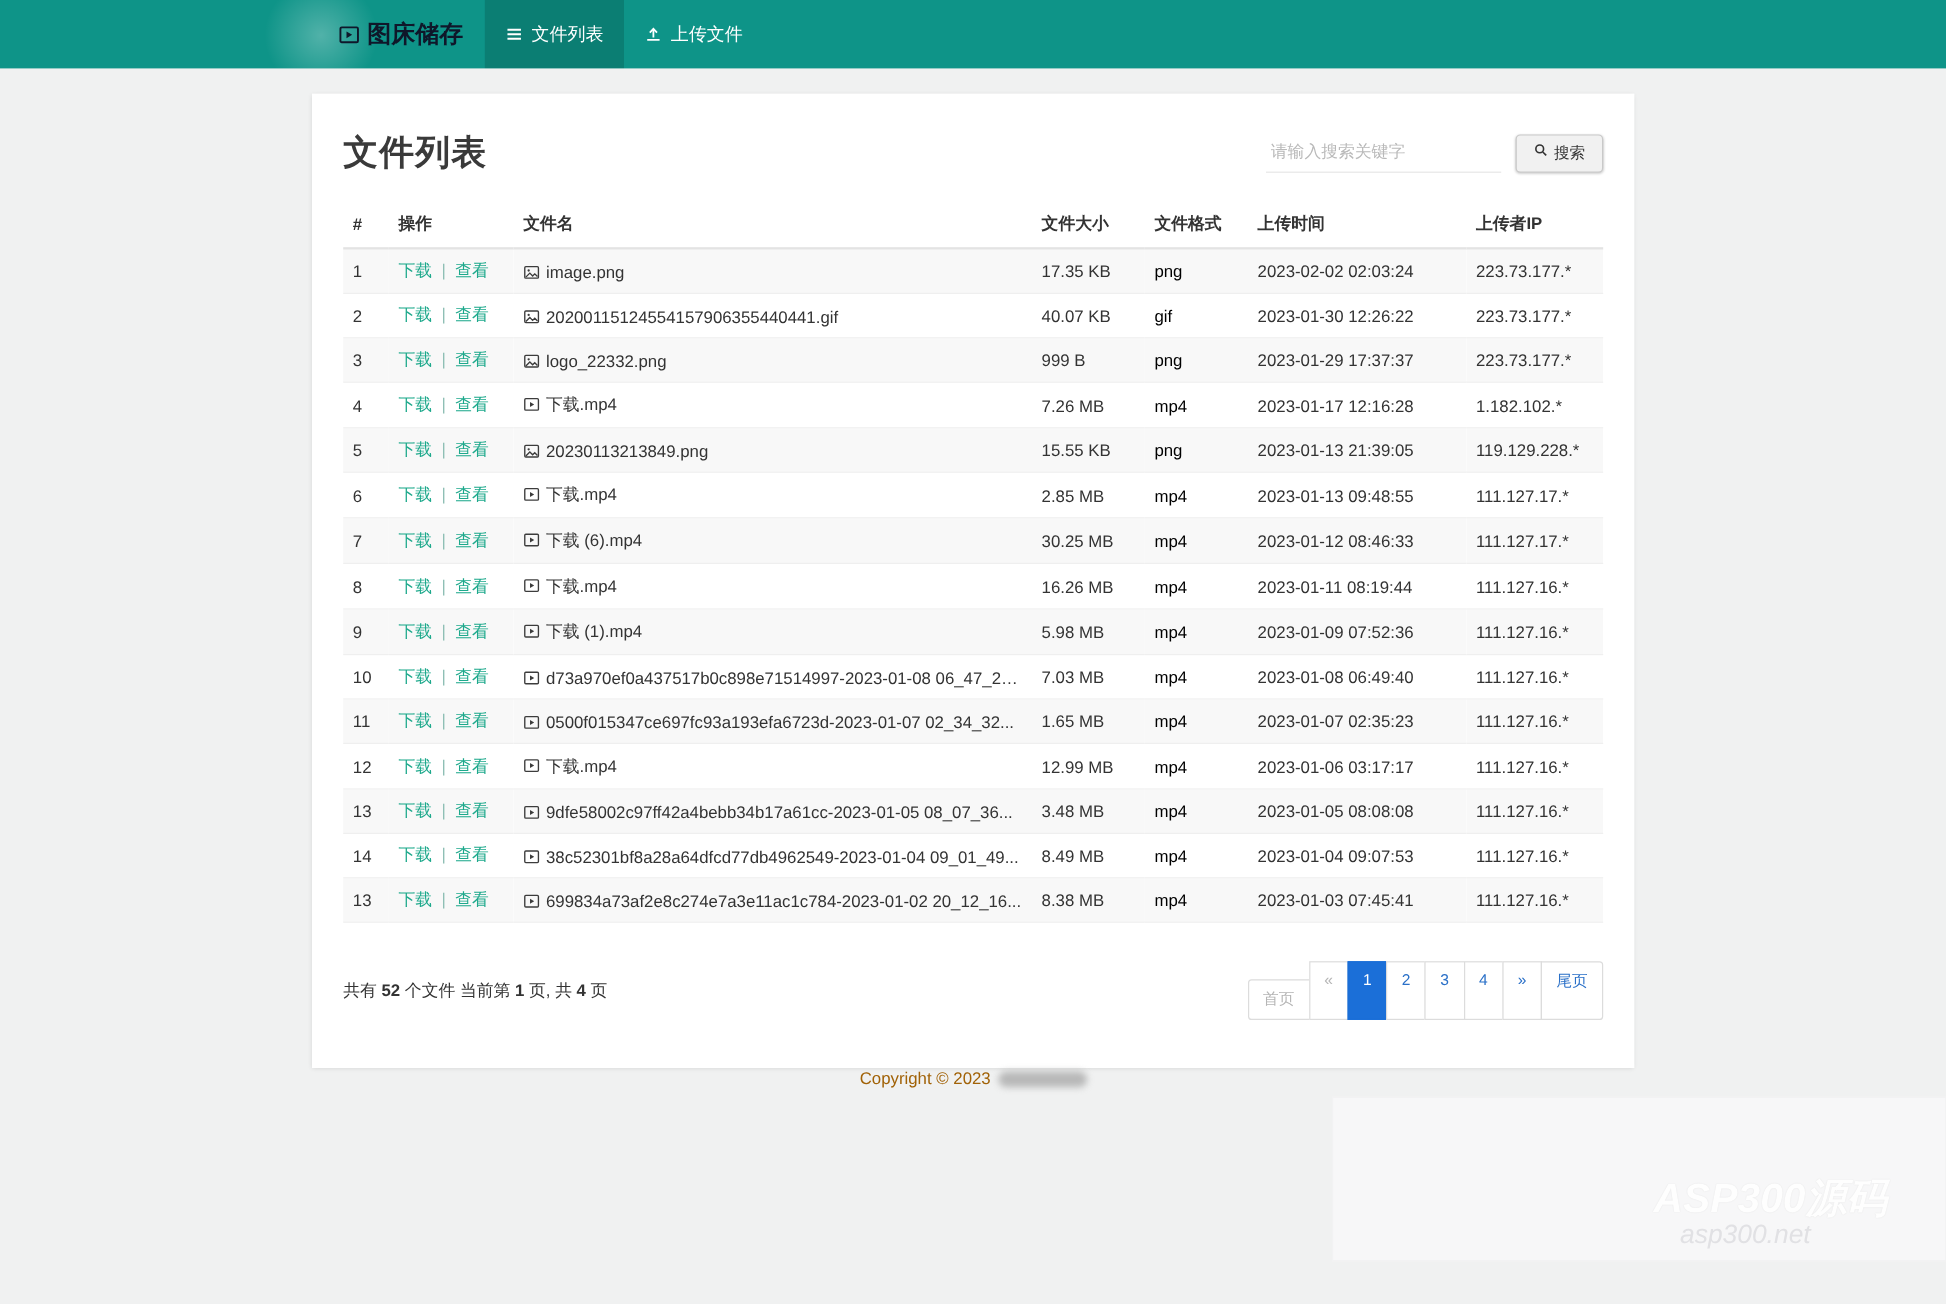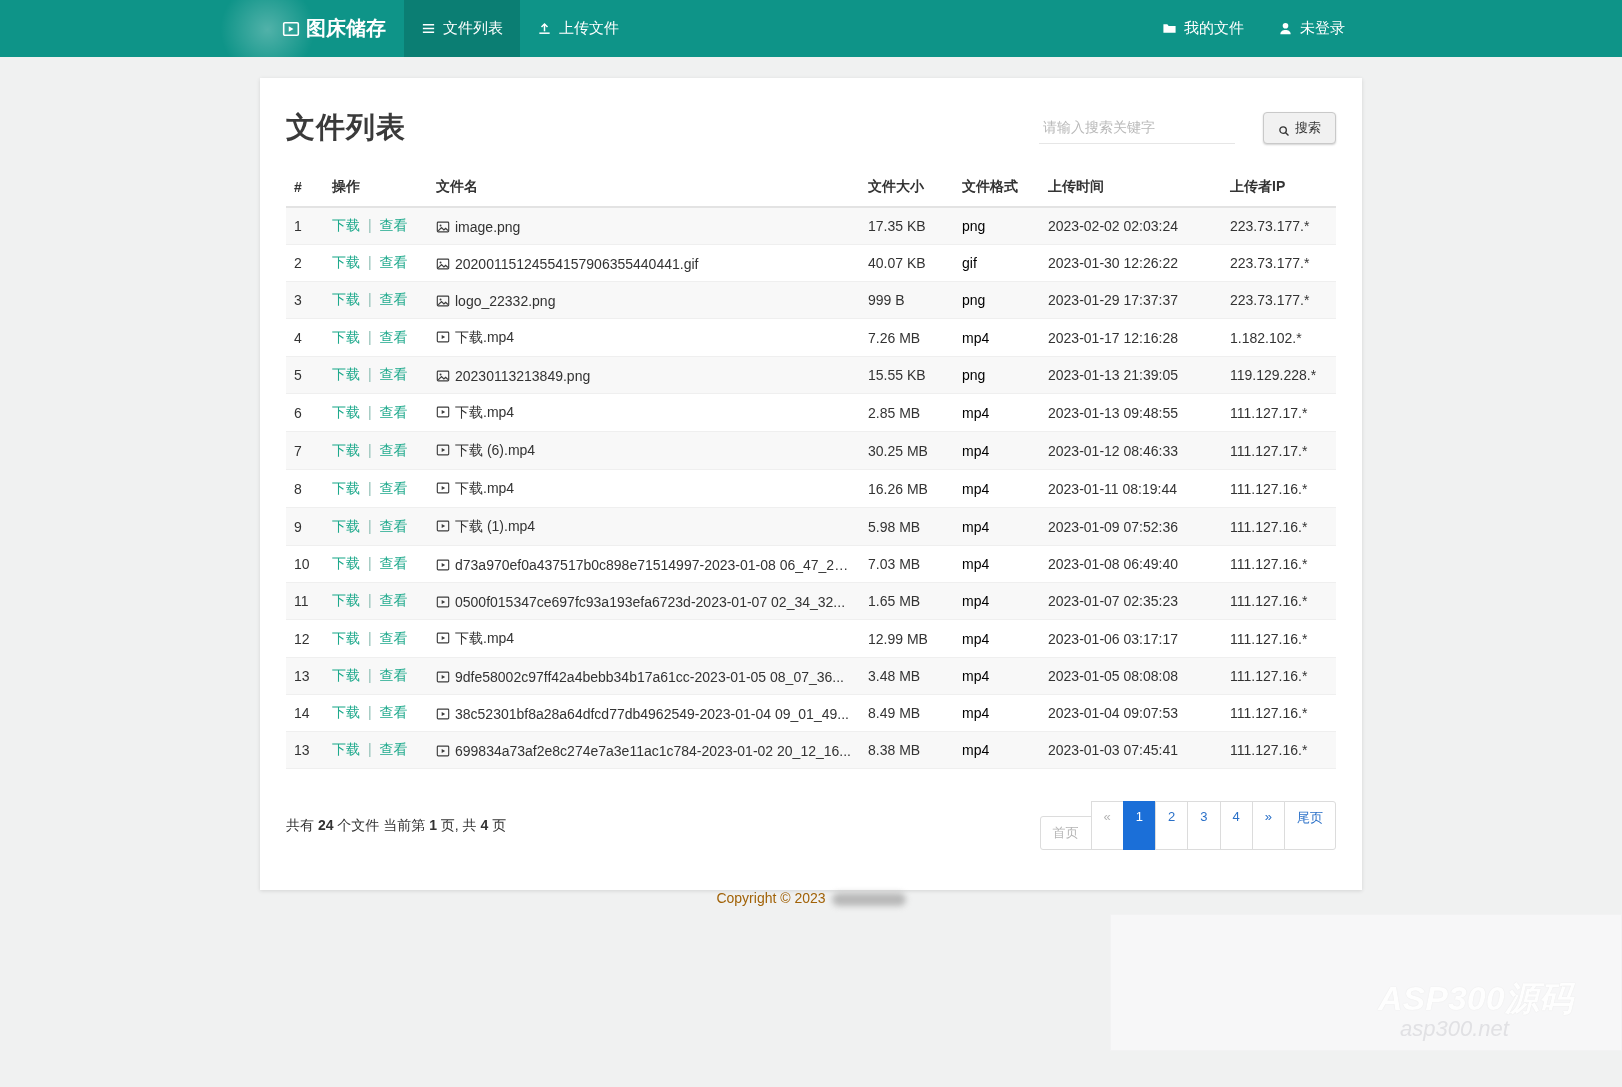--- a/index.html
+++ b/index.html
@@ -36,21 +36,21 @@
     width: 95px;
     height: 95px;
     border-radius: 50%;
     background: radial-gradient(circle, rgba(255,255,255,0.28) 0%, rgba(255,255,255,0.0) 70%);
     pointer-events: none;
   }
   .brand {
     display: flex;
     align-items: center;
     gap: 6px;
-    color: #ffffff;
+    color: #0f172a;
     font-size: 20px;
     font-weight: bold;
     padding: 0 18px 0 22px;
     cursor: pointer;
     text-decoration: none;
     z-index: 1;
   }
   .nav-links { display: flex; align-items: stretch; }
   .nav-item {
     display: flex;
@@ -96,23 +96,23 @@
     border-bottom: 1px solid #e6e6e6;
     outline: none;
     font-size: 14px;
     padding: 7px 4px;
     color: #555;
     font-family: inherit;
     background: transparent;
   }
   .search-input::placeholder { color: #b9b9b9; }
   .search-btn {
-    margin-left: 28px;
+    margin-left: 12px;
     display: inline-flex;
-    align-items: flex-end;
+    align-items: flex-start;
     gap: 5px;
     background: #f1f1f1;
     border: 1px solid #c9c9c9;
     border-radius: 4px;
     padding: 6px 14px;
     font-size: 13px;
     color: #333;
     font-family: inherit;
     cursor: pointer;
     box-shadow: 0 1px 2px rgba(0,0,0,0.18);
@@ -253,39 +253,20 @@
         <span class="icon">
           <svg width="15" height="15" viewBox="0 0 16 16" fill="none" stroke="currentColor" stroke-width="1.6">
             <path d="M8 11V3.5"></path>
               <path d="M4.8 6.5L8 3.2l3.2 3.3"></path>
               <path d="M2.5 13h11"></path>
           </svg>
         </span>
         <span>上传文件</span>
       </a>
     </div>
-    <div class="nav-right">
-      <a class="nav-item">
-        <span class="icon">
-          <svg width="15" height="15" viewBox="0 0 16 16" fill="currentColor">
-            <path d="M1.5 3.5h4.2l1.4 1.8h7.4v7.2h-13z"></path>
-          </svg>
-        </span>
-        <span>我的文件</span>
-      </a>
-      <a class="nav-item">
-        <span class="icon">
-          <svg width="15" height="15" viewBox="0 0 16 16" fill="currentColor">
-            <circle cx="8" cy="5" r="3"></circle>
-            <path d="M2.5 14c0-3 2.5-4.5 5.5-4.5s5.5 1.5 5.5 4.5z"></path>
-          </svg>
-        </span>
-        <span>未登录</span>
-      </a>
-    </div>
   </div>
 </nav>
 
 <main class="card">
   <div class="card-header">
     <h1 class="page-title">文件列表</h1>
     <div class="search-area">
       <input class="search-input" type="text" placeholder="请输入搜索关键字" style="">
       <button class="search-btn">
         <span class="icon">
@@ -502,21 +483,21 @@
               </svg></span><a class="file-name">699834a73af2e8c274e7a3e11ac1c784-2023-01-02 20_12_16...</a></td>
           <td>8.38 MB</td>
           <td><a class="format-link">mp4</a></td>
           <td>2023-01-03 07:45:41</td>
           <td>111.127.16.*</td>
         </tr>
       </tbody>
   </table>
 
   <div class="card-footer">
-    <div class="summary"><span>共有 </span><span class="b">24</span><span> 个文件</span><span>  当前第 </span><span class="b">1</span><span> 页,</span><span> 共 </span><span class="b">4</span><span> 页</span></div>
+    <div class="summary"><span>共有 </span><span class="b">52</span><span> 个文件</span><span>  当前第 </span><span class="b">1</span><span> 页,</span><span> 共 </span><span class="b">4</span><span> 页</span></div>
     <div class="pagination">
         <a class="page-btn disabled">首页</a>
         <a class="page-btn disabled">«</a>
         <a class="page-btn active">1</a>
         <a class="page-btn">2</a>
         <a class="page-btn">3</a>
         <a class="page-btn">4</a>
         <a class="page-btn">»</a>
         <a class="page-btn">尾页</a>
       </div>

